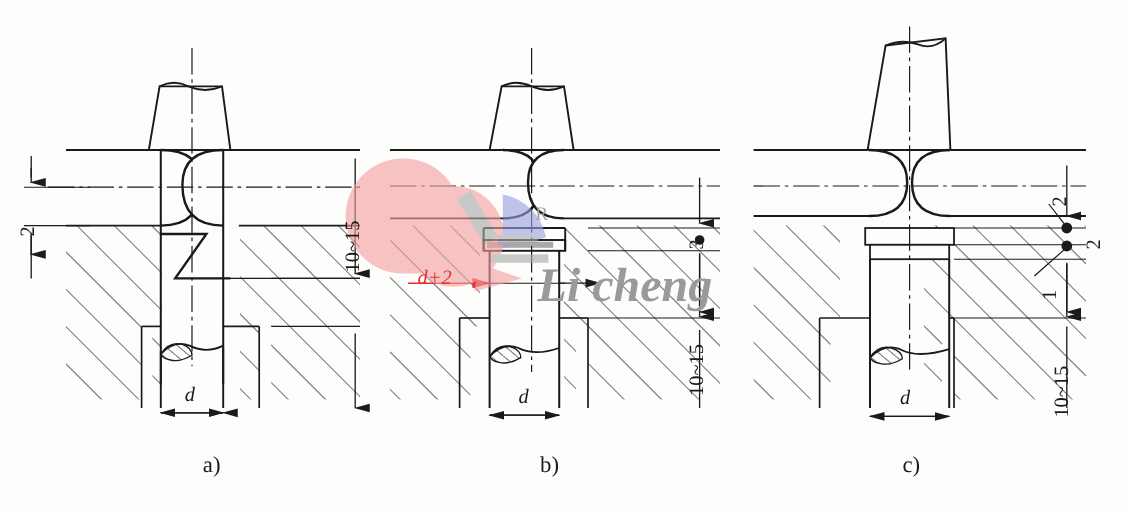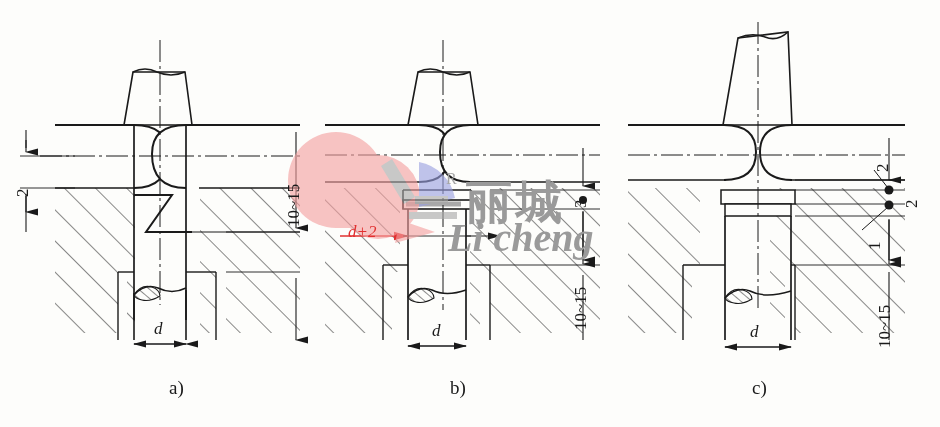--- a/index.html
+++ b/index.html
@@ -252,21 +252,20 @@
       <path d="M336,228 a48,48 0 1 1 48,-48 L384,228 Z" fill="#f4a0a0"></path>
       <path d="M336,180 a48,48 0 0 0 48,48 L384,180 Z" fill="#f4a0a0"></path>
       <circle cx="378" cy="197" r="42" fill="#f4a0a0"></circle>
       <path d="M395,243 L435,232 L400,220 Z" fill="#f4a0a0"></path>
       <path d="M419,207 L419,162 A45,45 0 0 1 455,198 Z" fill="#9aa0e0"></path>
       <path d="M392,159 L381,166 L404,204 L415,197 Z" fill="#a8a8a8"></path>
       <rect x="415" y="196" width="33" height="8" fill="#a8a8a8"></rect>
       <rect x="409" y="212" width="48" height="7" fill="#a8a8a8"></rect>
     </g>
   </svg>
-  <div class="wm-text wm-cn" style="left:466px;top:172px;">丽城</div>
   <div class="wm-text wm-en" style="left:448px;top:214px;">Li cheng</div>
 </div>
 
 <div class="lbl dim dim-rot" style="left:14px;top:197px;">2</div>
 <div class="lbl dim dim-rot" style="left:285px;top:227px;">10~15</div>
 <div class="lbl dim ital" style="left:154px;top:320px;">d</div>
 <div class="lbl panel-label" style="left:169px;top:378px;">a)</div>
 
 <div class="red-dim" style="left:348px;top:222px;">d+2</div>
 <div class="lbl dim dim-rot" style="left:572px;top:208px;">3</div>

